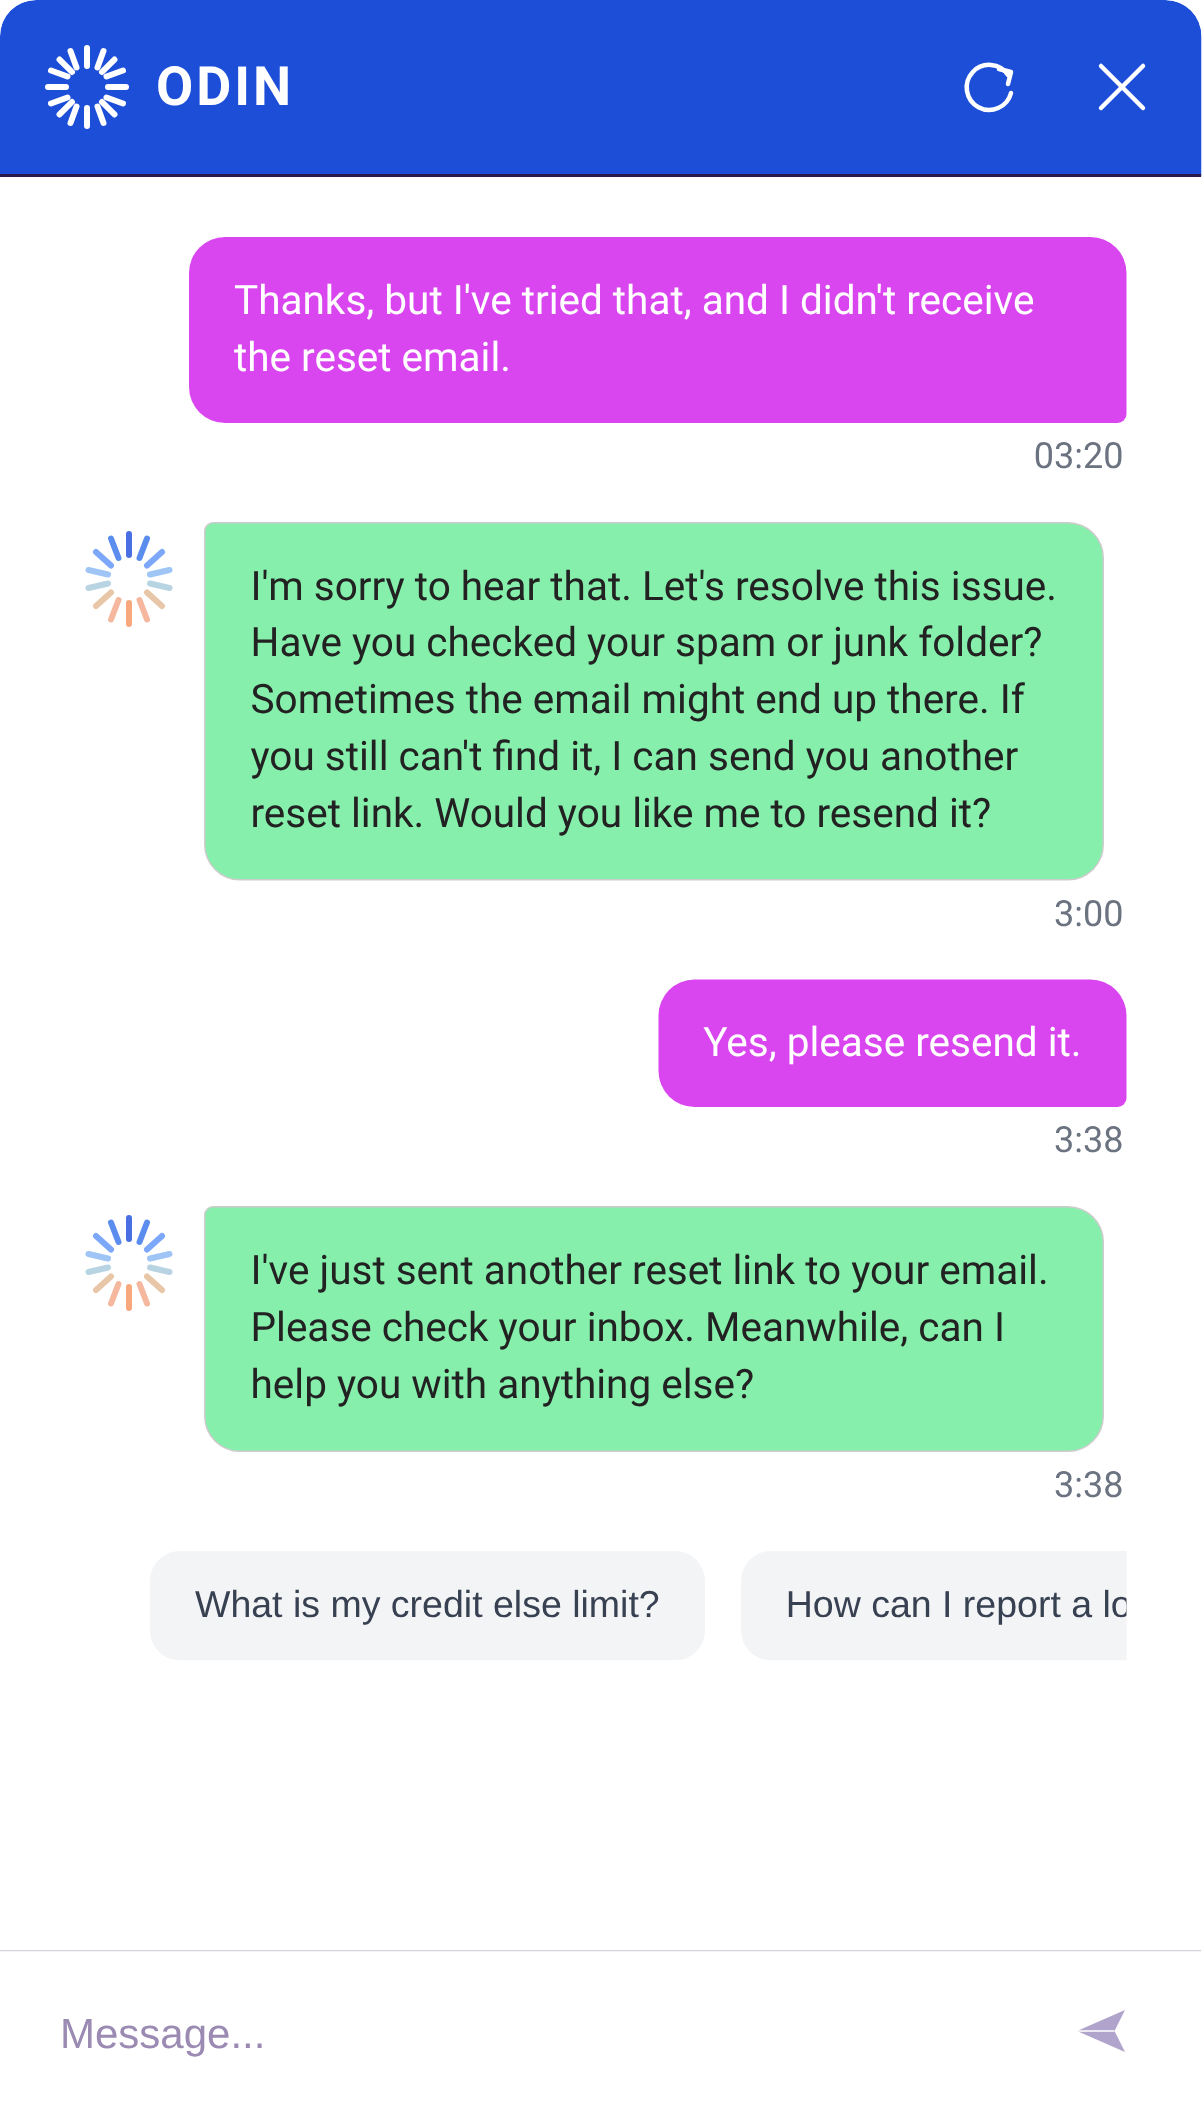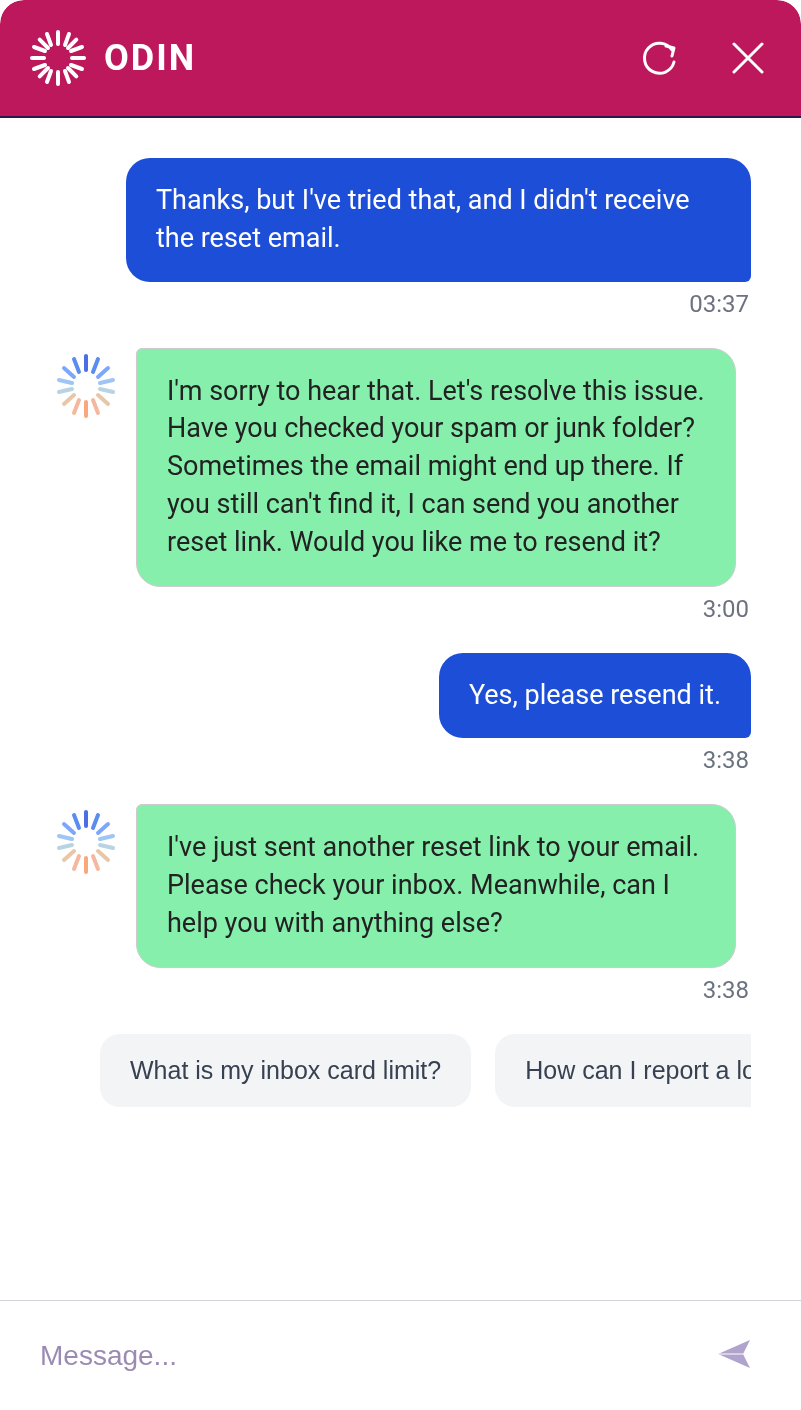--- a/index.html
+++ b/index.html
@@ -10,21 +10,21 @@
     body {
       font-family: -apple-system, BlinkMacSystemFont, 'Segoe UI', Roboto, sans-serif;
       background: #fff;
       width: 801px;
       height: 1410px;
       overflow: hidden;
       position: relative;
       border-radius: 24px;
     }
     .header {
-      background: #be185d;
+      background: #1d4ed8;
       height: 118px;
       display: flex;
       align-items: center;
       padding: 0 30px;
       justify-content: space-between;
       border-radius: 24px 24px 0 0;
       border-bottom: 2px solid #2a1a4a;
     }
     .header-left {
       display: flex;
@@ -73,21 +73,21 @@
       margin-top: 2px;
     }
     .bubble {
       padding: 24px 30px;
       border-radius: 24px;
       font-size: 27px;
       line-height: 1.4;
       max-width: 625px;
     }
     .bubble.user {
-      background: #1d4ed8;
+      background: #d946ef;
       color: #fff;
       border-bottom-right-radius: 6px;
     }
     .bubble.bot {
       background: #86efac;
       border: 1px solid #ccc;
       color: #222;
       border-top-left-radius: 6px;
       max-width: 600px;
     }
@@ -188,21 +188,21 @@
       </svg>
     </button>
   </div>
 </div>
 
 <div class="chat-body">
 
   <div class="msg-row user">
     <div class="bubble user">Thanks, but I've tried that, and I didn't receive the reset email.</div>
   </div>
-  <div class="timestamp">03:37</div>
+  <div class="timestamp">03:20</div>
 
   <div class="msg-row bot">
     <div class="avatar">
       <svg viewBox="0 0 72 72">
           <g stroke-width="4" stroke-linecap="round" fill="none">
         <line x1="36" y1="6" x2="36" y2="20" stroke="#4A6FE3"></line>
         <line x1="48" y1="9" x2="43" y2="22" stroke="#5B8DEF"></line>
         <line x1="58" y1="18" x2="48" y2="27" stroke="#7DA7F9"></line>
         <line x1="63" y1="30" x2="50" y2="33" stroke="#9EC5F5"></line>
         <line x1="63" y1="42" x2="50" y2="39" stroke="#B8D4E3"></line>
@@ -246,21 +246,21 @@
         <line x1="14" y1="18" x2="24" y2="27" stroke="#7DA7F9"></line>
         <line x1="24" y1="9" x2="29" y2="22" stroke="#5B8DEF"></line>
       </g>
         </svg>
     </div>
     <div class="bubble bot">I've just sent another reset link to your email. Please check your inbox. Meanwhile, can I help you with anything else?</div>
   </div>
   <div class="timestamp">3:38</div>
 
   <div class="suggestions-row">
-    <button class="suggestion-chip">What is my inbox card limit?</button>
+    <button class="suggestion-chip">What is my credit else limit?</button>
     <button class="suggestion-chip">How can I report a lost or stol</button>
   </div>
 </div>
 
 <div class="composer">
   <input type="text" placeholder="Message..." style="">
   <button class="send-btn">
     <svg width="38" height="38" viewBox="0 0 38 38">
       <path d="M 3 19 L 35 5 L 28 19 L 35 33 Z" fill="#B0A3CC"></path>
       <path d="M 3 19 L 28 19" stroke="#fff" stroke-width="1"></path>

